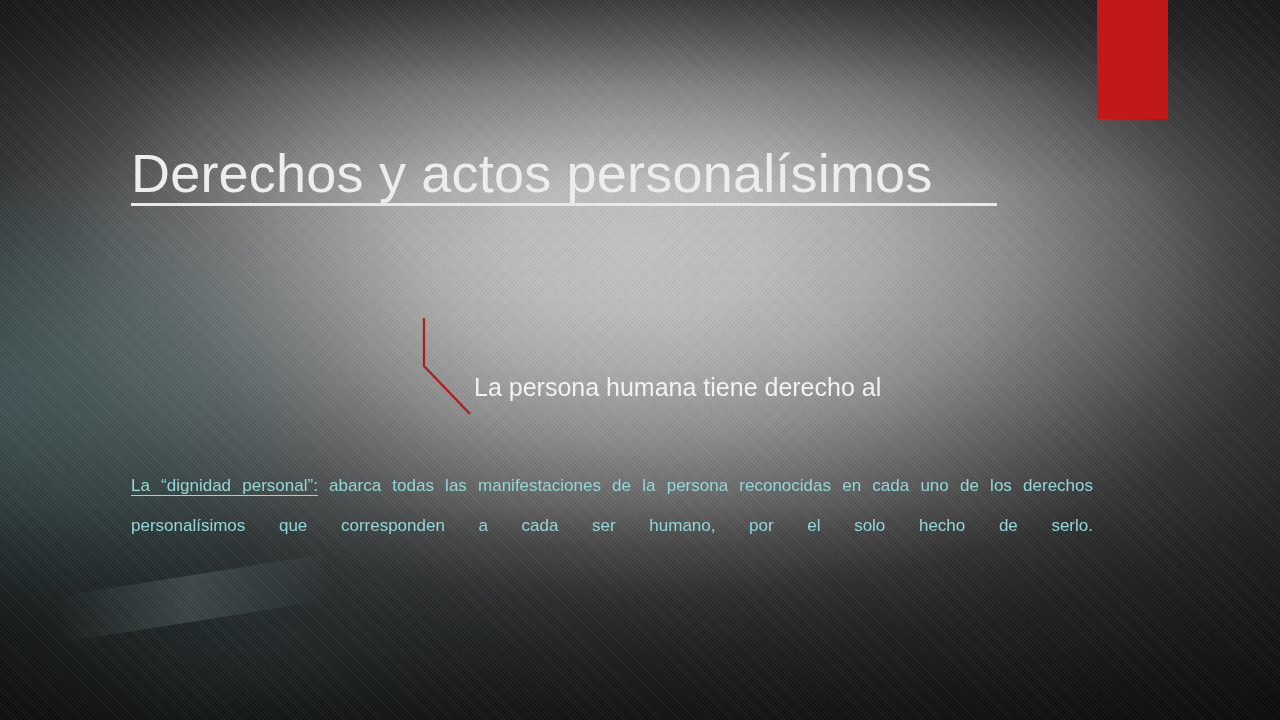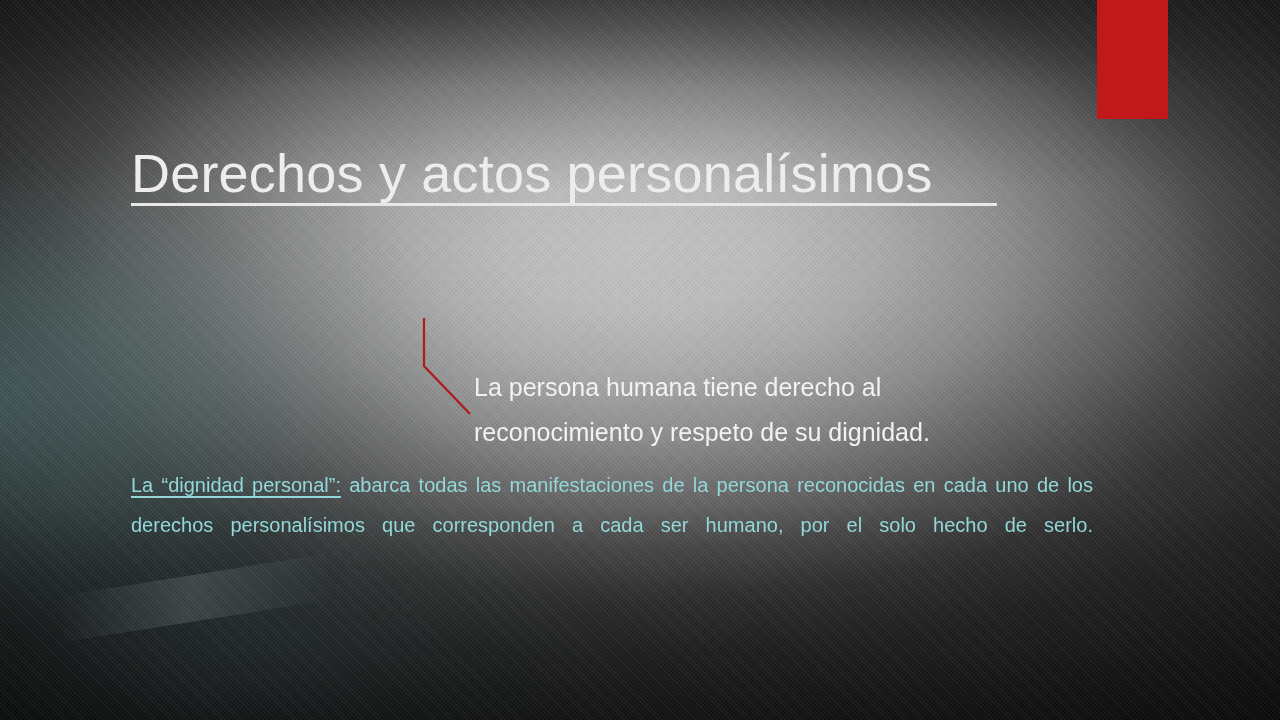--- a/index.html
+++ b/index.html
@@ -167,21 +167,21 @@
     margin-top: 32px;
   }
   .right-para div { white-space: nowrap; }
 
   
   .cyan-para {
     position: absolute;
     left: 131px;
     top: 466px;
     width: 962px;
-    font-size: 20px;
+    font-size: 17px;
     line-height: 39.5px;
     color: #93d7d9;
     text-align: justify;
     text-justify: inter-word;
     font-weight: 400;
   }
   .cyan-para .lead {
     text-decoration: underline;
     text-underline-offset: 4px;
   }
@@ -211,18 +211,17 @@
 
   <div class="left-block">
   </div>
 
   <svg class="bracket" viewBox="0 0 100 135">
     <polyline points="20,18 20,66 66,114" fill="none" stroke="#b01c1c" stroke-width="2.2" stroke-linejoin="miter" stroke-linecap="butt"></polyline>
   </svg>
 
   <div class="right-para">
     <div>La persona humana tiene derecho al</div>
-    <div>reconocimiento y respeto de su dignidad.</div>
   </div>
 
   <div class="cyan-para"><span class="lead">La “dignidad personal”:</span><span> abarca todas las manifestaciones de la persona reconocidas en cada uno de los derechos personalísimos que corresponden a cada ser humano, por el solo hecho de serlo.</span><span class="forcejustify"></span></div>
 
 </div>
 
 </body></html>

